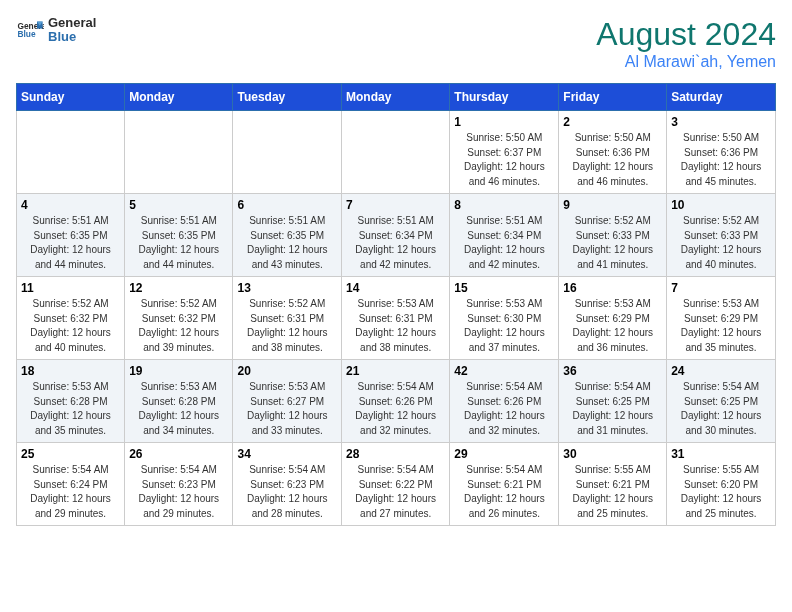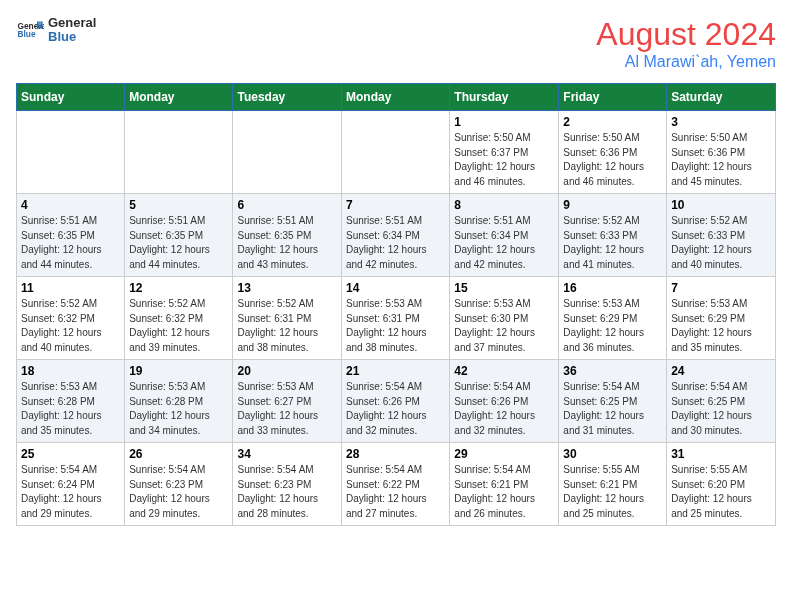--- a/index.html
+++ b/index.html
@@ -31,34 +31,34 @@
     }
     .logo-text span:last-child { color: #2c6fad; }
     .logo-icon {
       width: 28px;
       height: 28px;
     }
     .title-block { text-align: right; }
     .title-block h1 {
       font-size: 32px;
       font-weight: 300;
-      color: #ef4444;
+      color: #0f766e;
     }
     .title-block h2 {
       font-size: 16px;
       font-weight: normal;
       color: #3b82f6;
     }
     table {
       width: 100%;
       border-collapse: collapse;
       font-size: 10.5px;
     }
     thead tr th {
-      background: #15803d;
+      background: #1d4ed8;
       color: #fff;
       padding: 6px 4px;
       text-align: left;
       font-size: 12px;
       font-weight: bold;
       border: 1px solid #2c6fad;
     }
     tbody tr td {
       border: 1px solid #ccc;
       vertical-align: top;
@@ -71,20 +71,21 @@
     .day-num {
       font-weight: bold;
       font-size: 12px;
       display: block;
       margin-bottom: 2px;
     }
     .day-info {
       font-size: 10px;
       color: #333;
       line-height: 1.45;
+      text-align: center;
     }
     .empty { background: #fff !important; }
   </style>
 </head>
 <body>
 
 <div class="header">
   <div class="logo">
     <svg class="logo-icon" viewBox="0 0 40 40">
       <rect x="0" y="0" width="40" height="40" fill="white"></rect>

